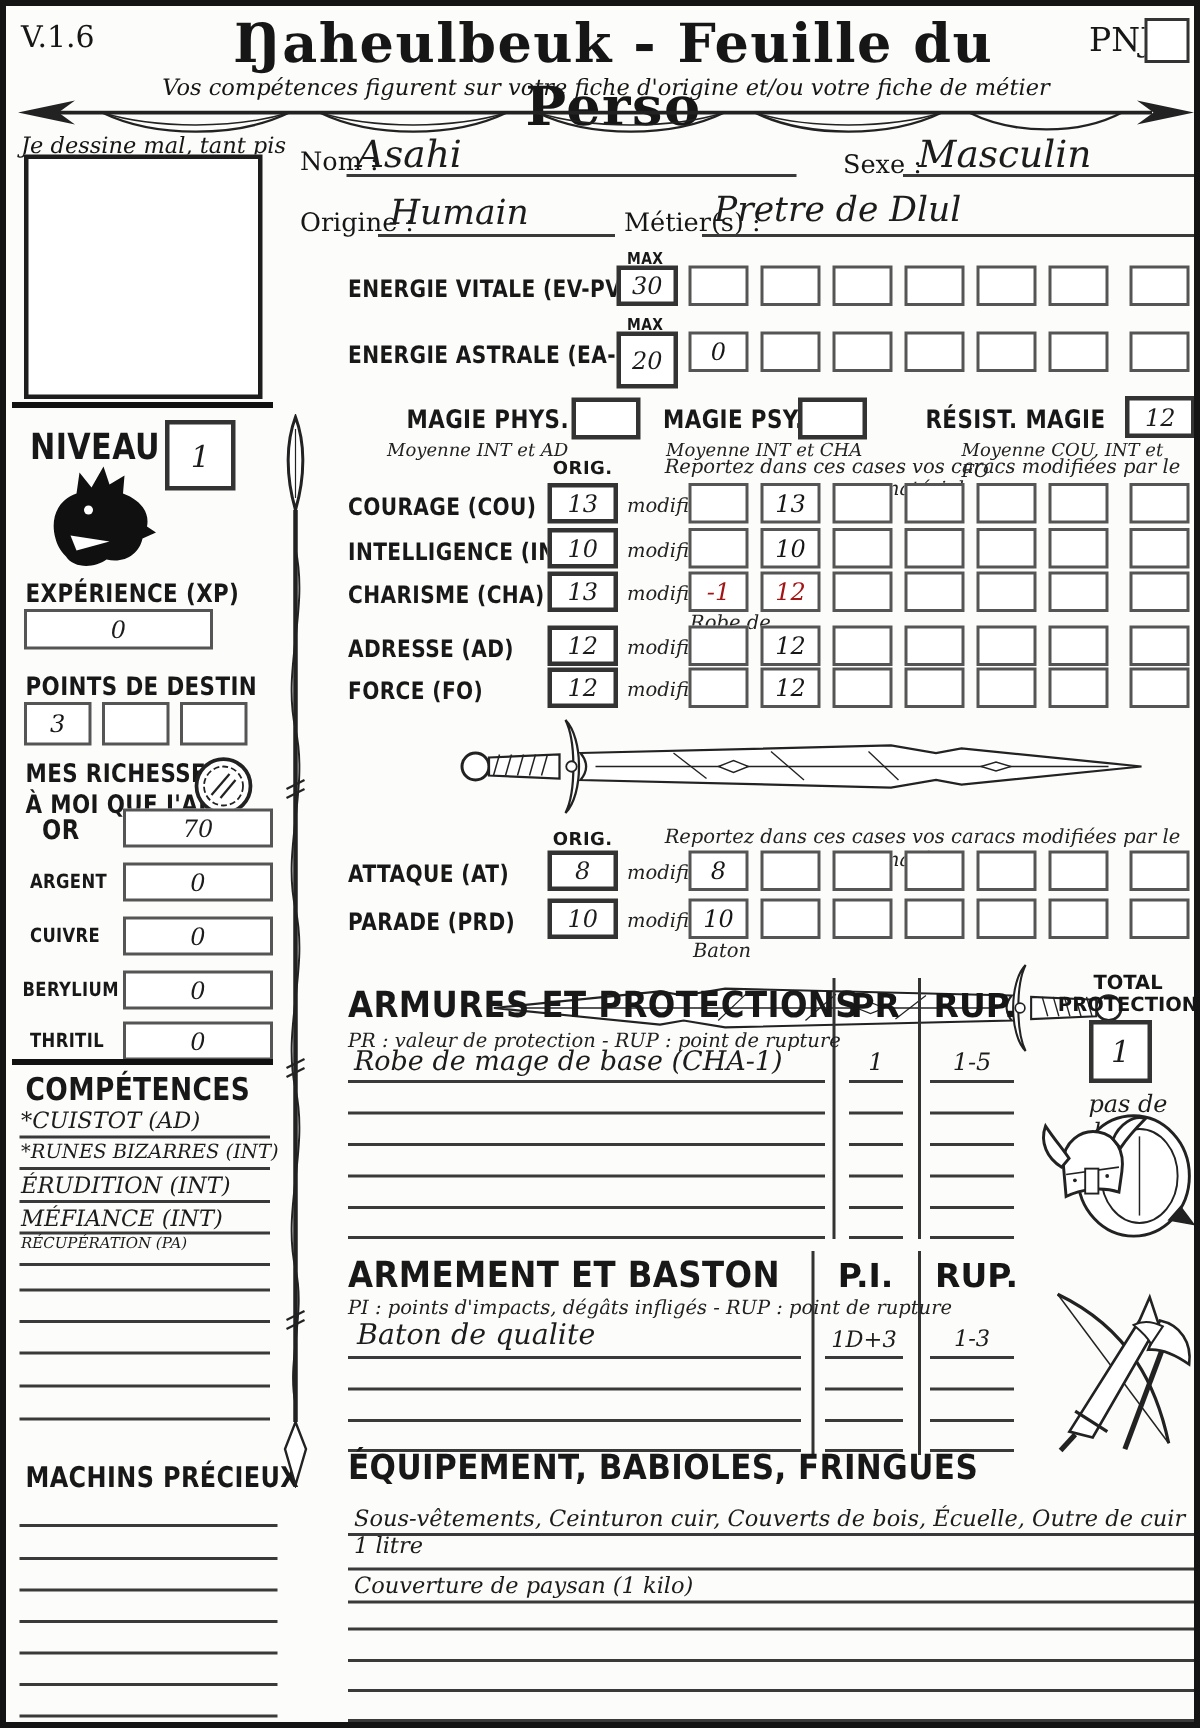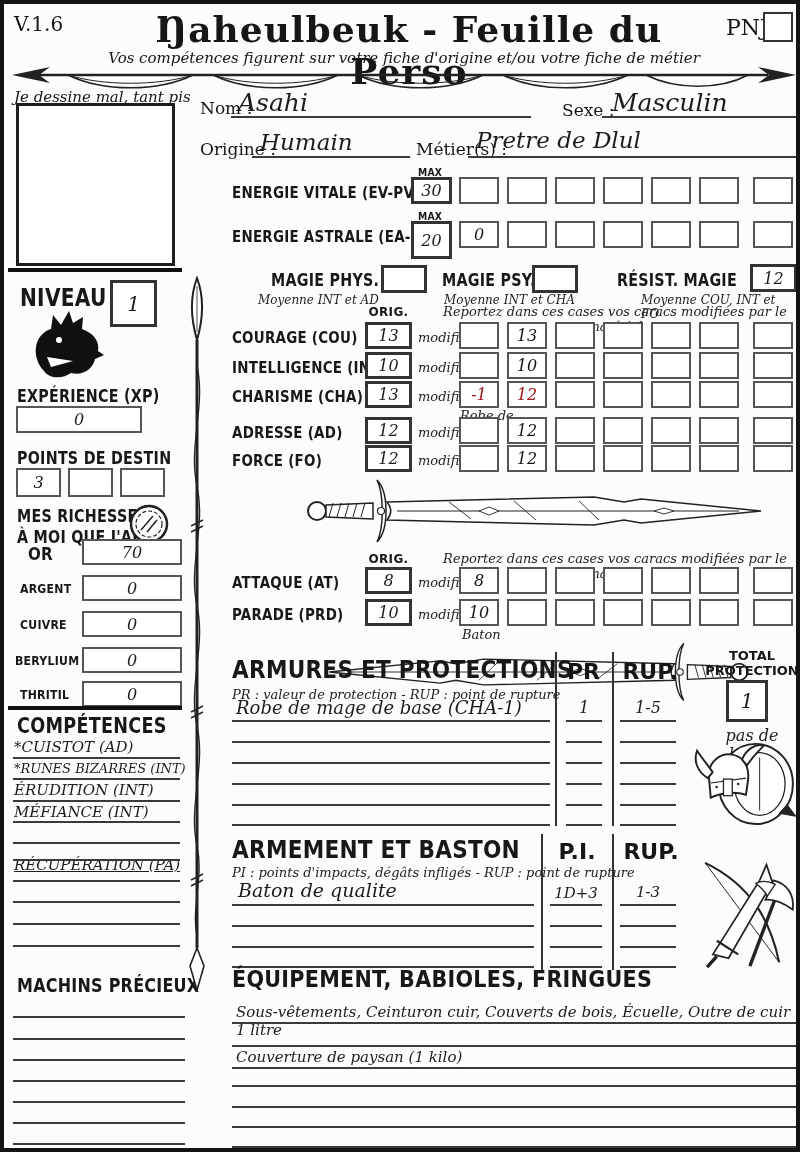--- a/index.html
+++ b/index.html
@@ -111,21 +111,21 @@
   <span class="abs blabel" style="left:13px;top:710px;font-size:21px;">COMPÉTENCES</span>
 
   <div class="abs hw" style="left:10px;top:734px;font-size:15px;">*CUISTOT (AD)</div>
   <div class="wline" style="left:9px;top:753px;width:167px;"></div>
   <div class="abs hw" style="left:10px;top:757px;font-size:13px;">*RUNES BIZARRES (INT)</div>
   <div class="wline" style="left:9px;top:774px;width:167px;"></div>
   <div class="abs hw" style="left:10px;top:777px;font-size:15px;">ÉRUDITION (INT)</div>
   <div class="wline" style="left:9px;top:796px;width:167px;"></div>
   <div class="abs hw" style="left:10px;top:799px;font-size:15px;">MÉFIANCE (INT)</div>
   <div class="wline" style="left:9px;top:817px;width:167px;"></div>
-  <div class="abs hw" style="left:10px;top:852px;font-size:15px;text-decoration:underline;">RÉCUPÉRATION (PA)</div>
+  <div class="abs hw" style="left:10px;top:820px;font-size:10px;">RÉCUPÉRATION (PA)</div>
   <div class="wline" style="left:9px;top:838px;width:167px;"></div>
 
   <div class="wline" style="left:9px;top:855px;width:167px;"></div>
   <div class="wline" style="left:9px;top:876px;width:167px;"></div>
   <div class="wline" style="left:9px;top:897px;width:167px;"></div>
   <div class="wline" style="left:9px;top:919px;width:167px;"></div>
   <div class="wline" style="left:9px;top:941px;width:167px;"></div>
 
   <span class="abs blabel" style="left:13px;top:970px;font-size:19px;">MACHINS PRÉCIEUX</span>
   <div class="wline" style="left:9px;top:1012px;width:172px;"></div>

